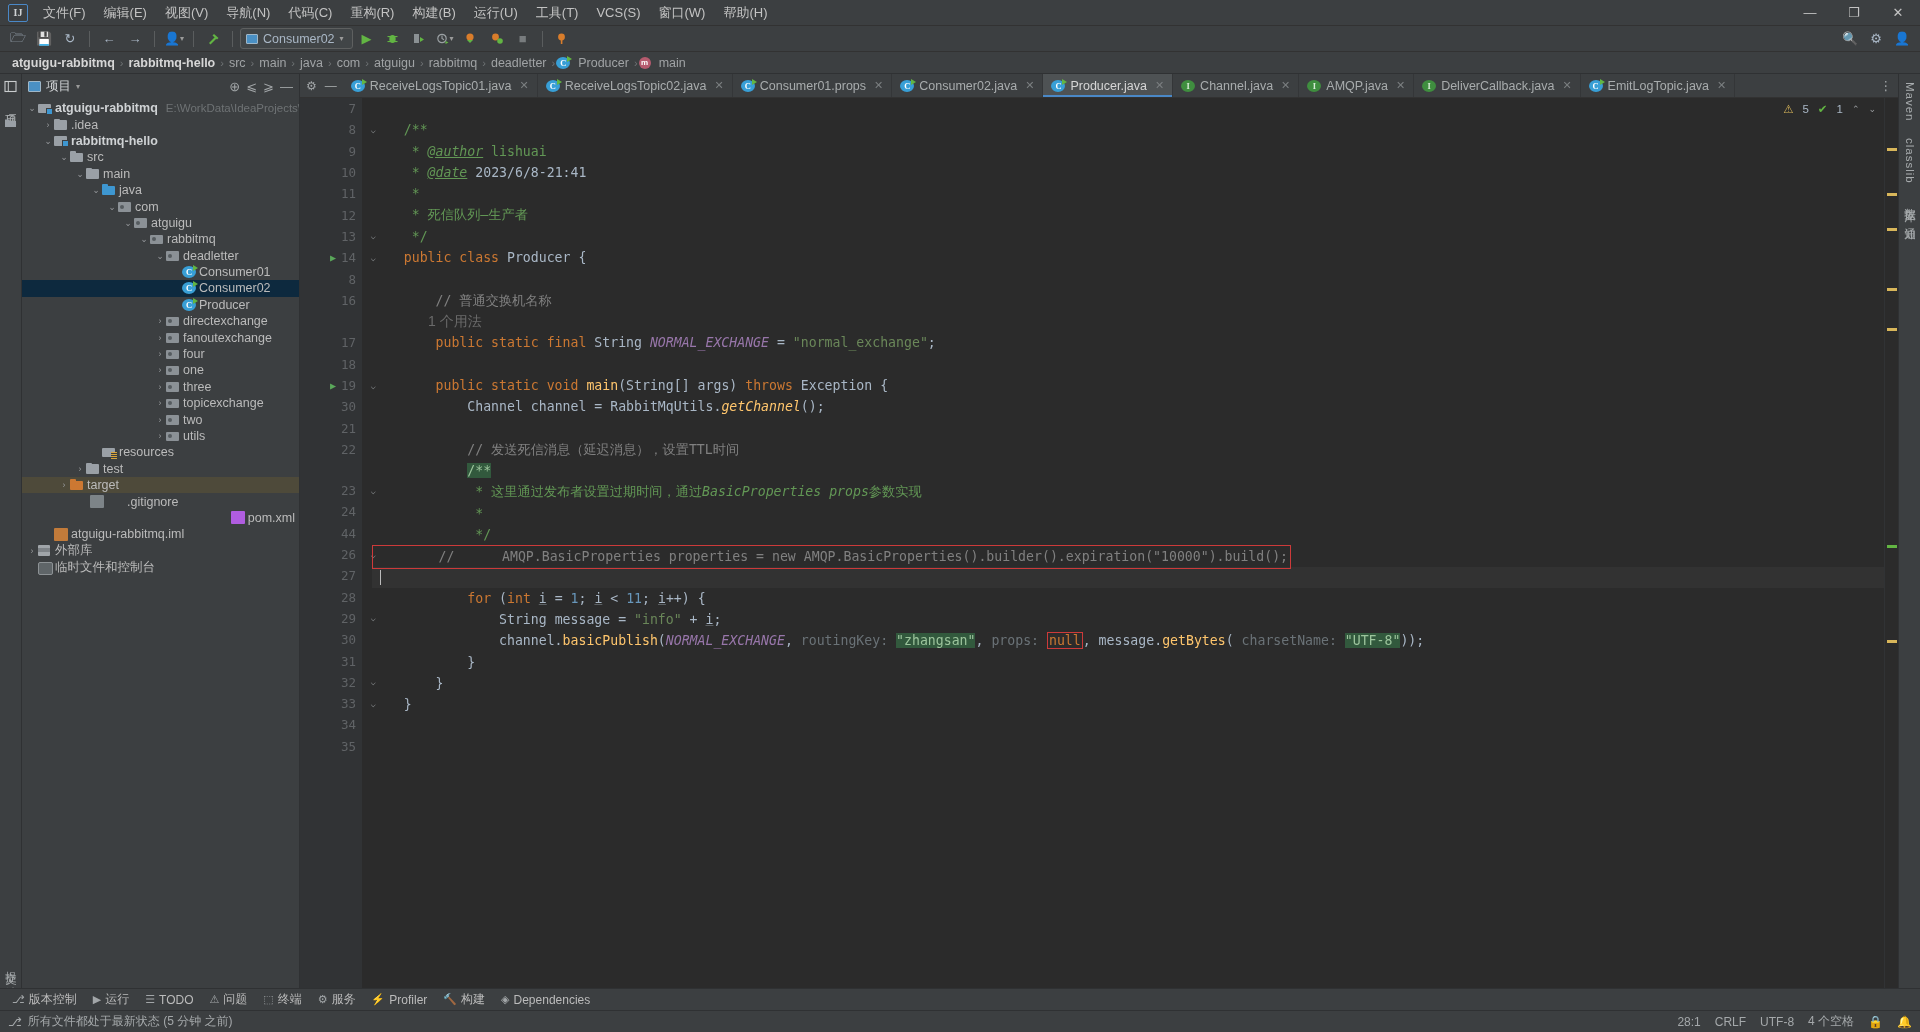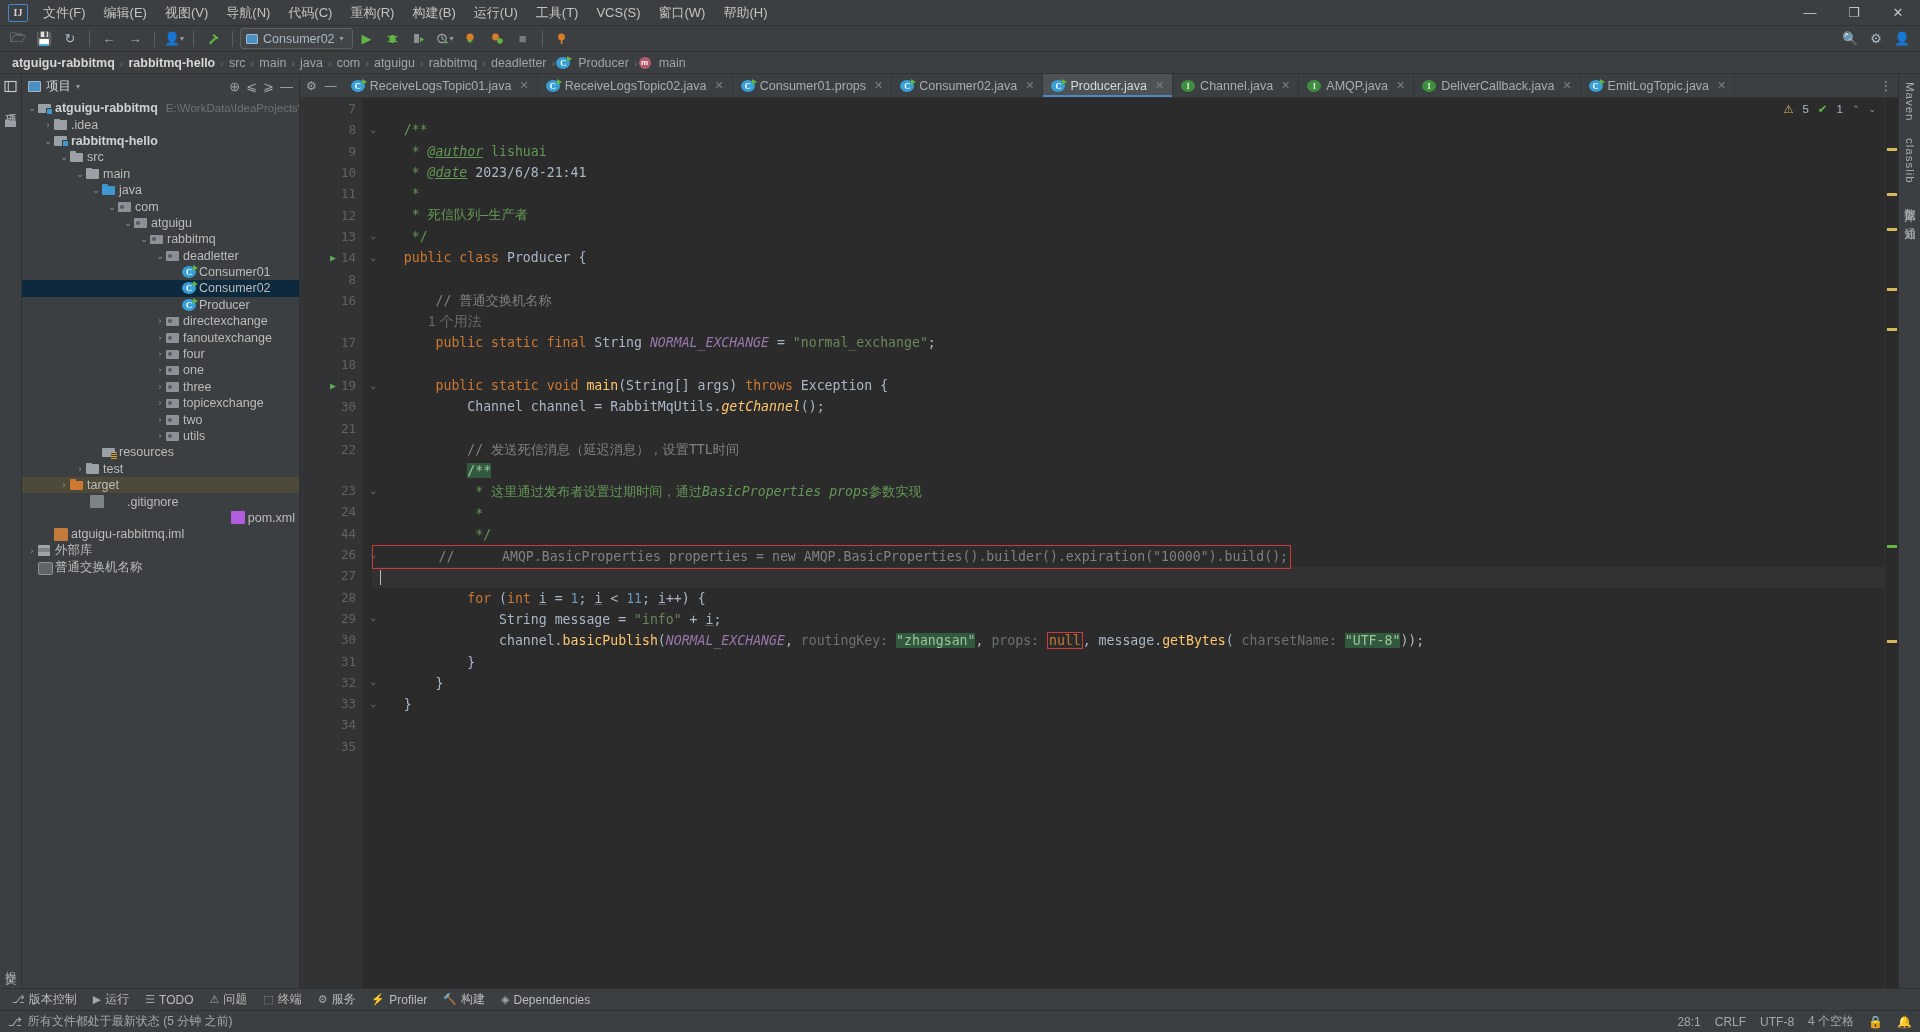--- a/index.html
+++ b/index.html
@@ -575,21 +575,21 @@
             <span class="tlabel">atguigu-rabbitmq.iml</span>
           </div>
           <div class="trow" style="padding-left: 4px;">
             <span class="arrow">›</span>
             <span class="ico lib"></span>
             <span class="tlabel">外部库</span>
           </div>
           <div class="trow" style="padding-left: 4px;">
             <span class="arrow none">›</span>
             <span class="ico console"></span>
-            <span class="tlabel">普通交换机名称</span>
+            <span class="tlabel">临时文件和控制台</span>
           </div>
         </div>
     </div>
 
     <div class="editorwrap">
       <div class="tabbar">
         <div class="tb-left">
           <span style="color:#a2a6a8;font-size:12px">⚙</span>
           <span style="color:#a2a6a8;font-size:12px">—</span>
         </div>

